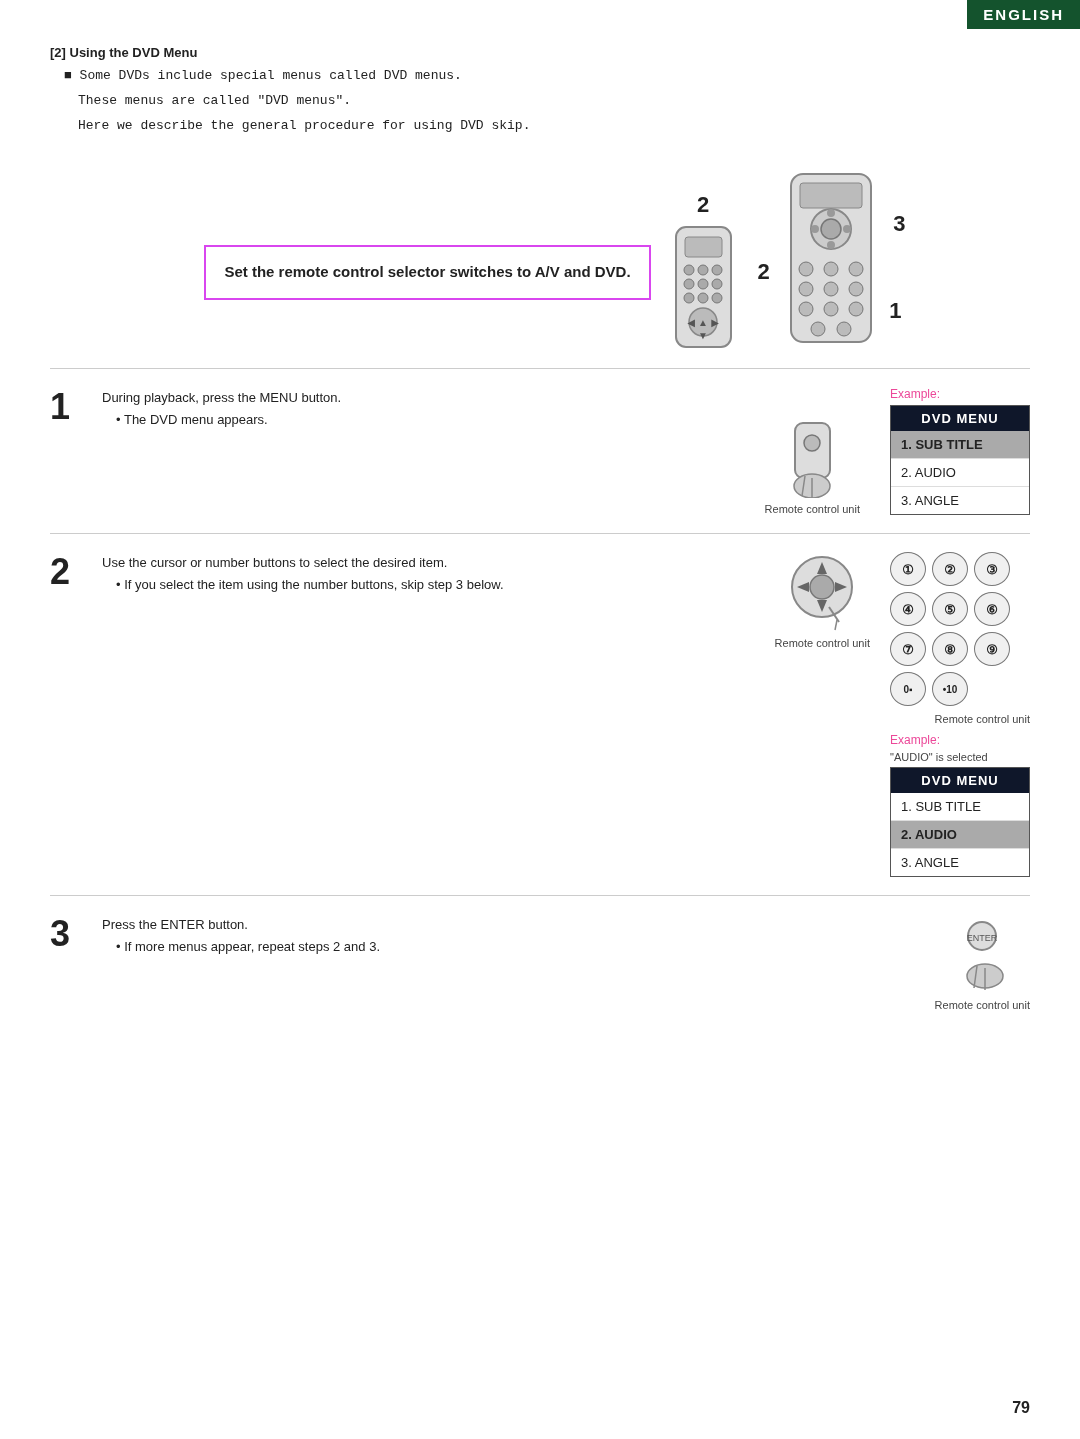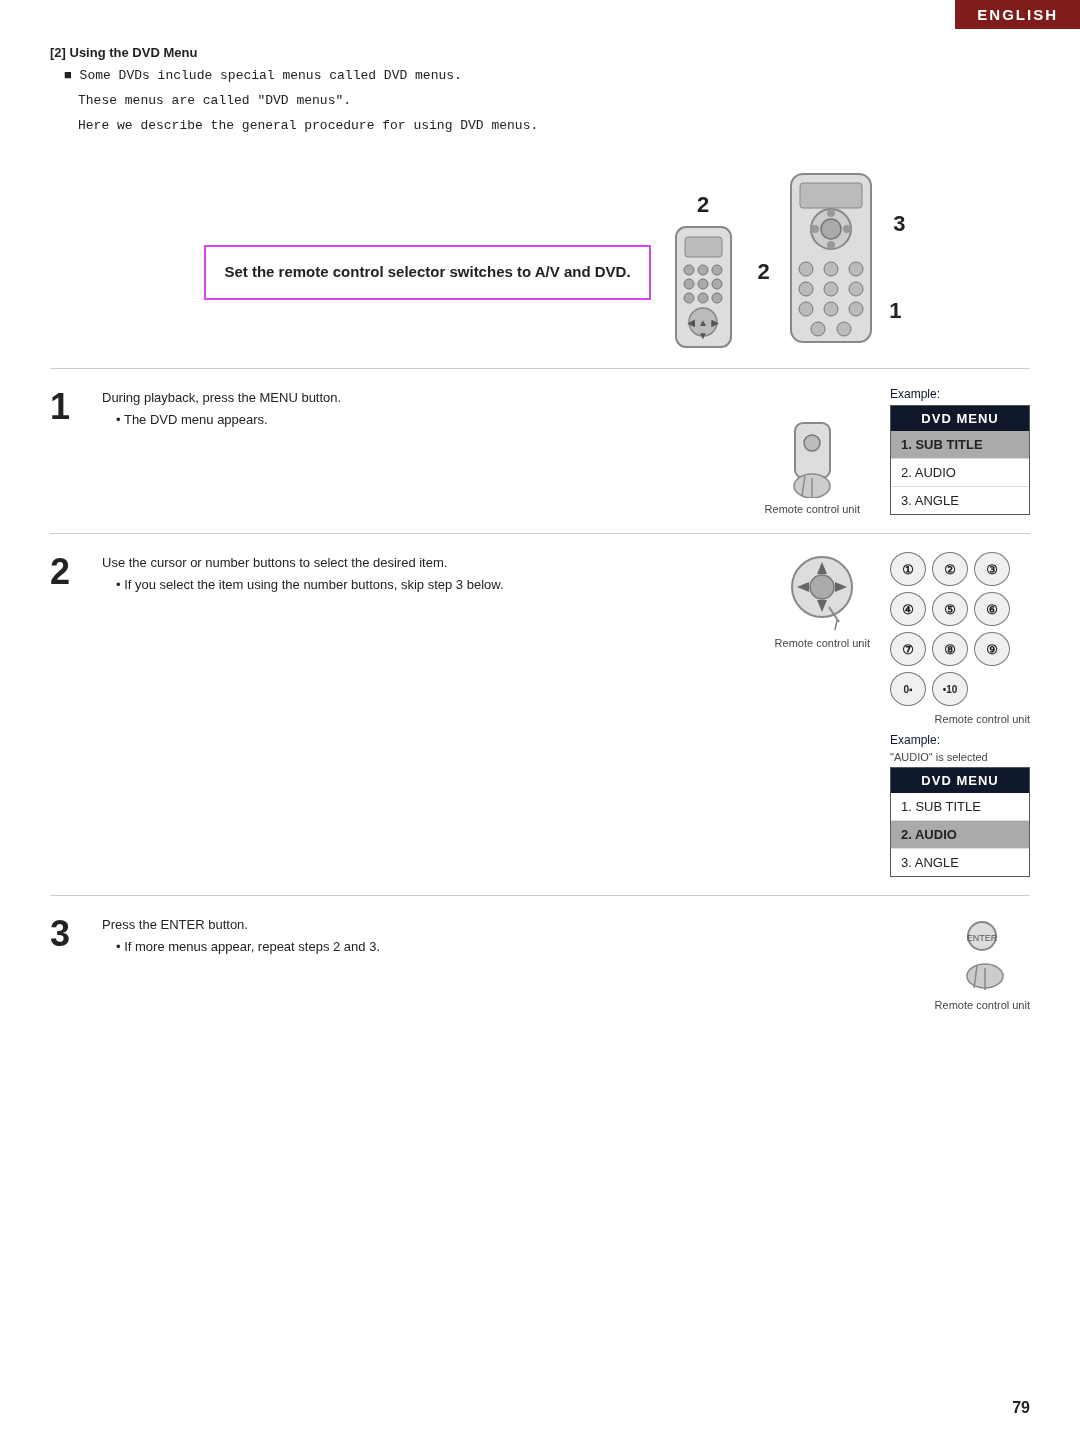--- a/index.html
+++ b/index.html
@@ -10,23 +10,23 @@
       font-family: Arial, Helvetica, sans-serif;
       font-size: 13px;
       color: #222;
       position: relative;
     }
 
     
     .header-bar {
       position: absolute;
       top: 0; right: 0;
-      background: #7f1d1d;
+      background: #14532d;
       color: #fff;
-      padding: 6px 22px;
+      padding: 6px 16px;
       font-size: 15px;
       font-weight: bold;
       letter-spacing: 2px;
     }
 
     .page-content {
       padding: 30px 50px 60px 50px;
       padding-top: 45px;
     }
 
@@ -108,21 +108,21 @@
       border-bottom: none;
     }
     .dvd-menu-item.selected {
       background: #aaa;
       font-weight: bold;
     }
 
     
     .example-label {
       font-size: 12px;
-      color: #0f172a;
+      color: #ec4899;
       margin-bottom: 4px;
     }
     .example-sub {
       font-size: 11px;
       color: #444;
       margin-bottom: 4px;
     }
 
     
     .numpad {
@@ -200,21 +200,21 @@
 <div class="header-bar">ENGLISH</div>
 
 <div class="page-content">
 
   <div class="section-heading">[2] Using the DVD Menu</div>
 
   <div class="section-body">
     <span>■ </span><span>Some DVDs include special menus called DVD menus.</span>
   </div>
   <div class="section-body" style="margin-left:28px;">These menus are called "DVD menus".</div>
-  <div class="section-body" style="margin-left:28px;">Here we describe the general procedure for using DVD menus.</div>
+  <div class="section-body" style="margin-left:28px;">Here we describe the general procedure for using DVD skip.</div>
 
   <div class="illus-center">
 
     <div style="display:flex; flex-direction:row; align-items:center; gap:10px;">
       <div class="set-remote-box">Set the remote control selector switches to A/V and DVD.</div>
 
       <div class="col" style="align-items:center; gap:4px;">
         <div class="num-label">2</div>
 
         <svg width="65" height="130" viewBox="0 0 65 130">

